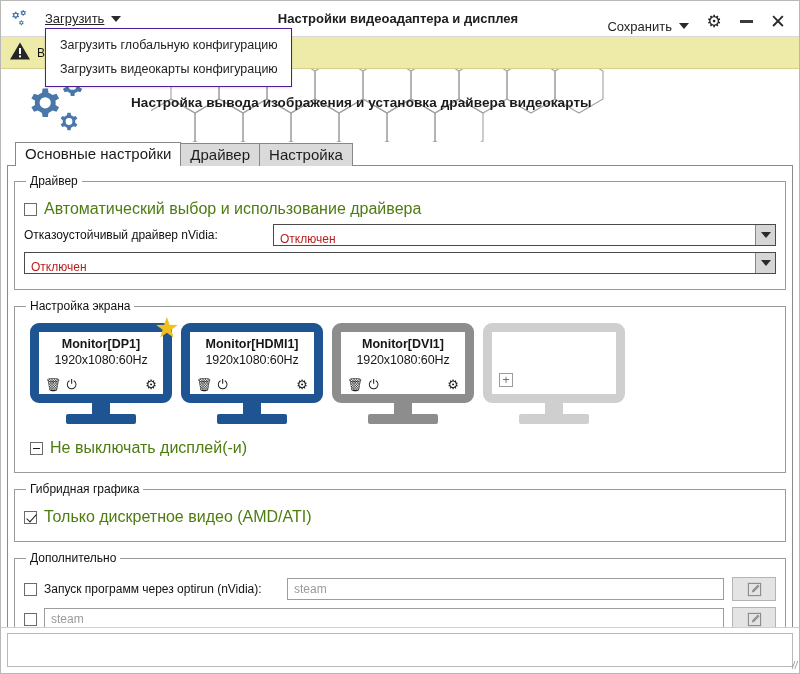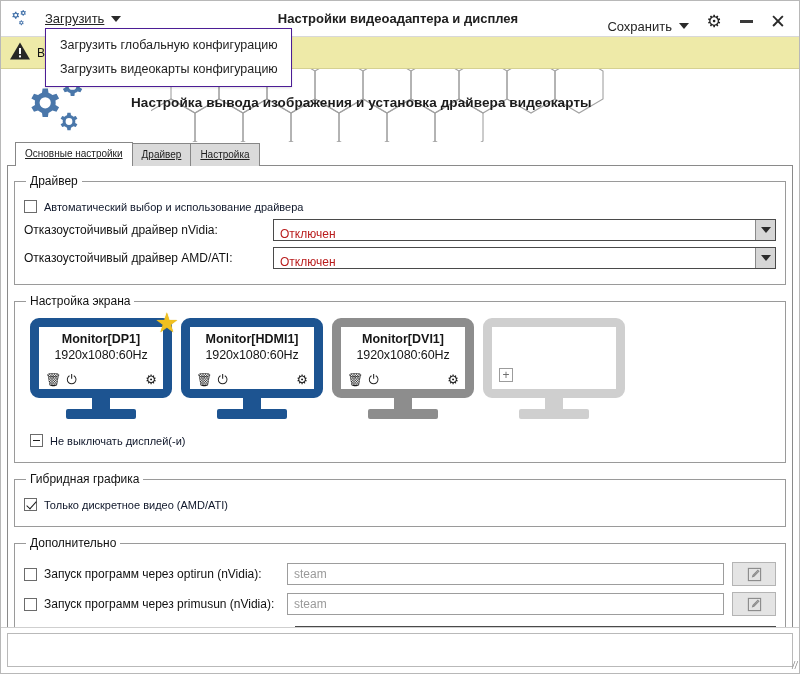--- a/index.html
+++ b/index.html
@@ -155,26 +155,25 @@
     margin-left: 14px;
     display: flex;
     align-items: flex-end;
     z-index: 4;
   }
   .tab {
     border: 1px solid #878787;
     border-bottom: none;
     background: #dadada;
     padding: 3px 9px 4px 9px;
-    font-size: 10px;
+    font-size: 15px;
     color: #1c1c1c;
     cursor: pointer;
     margin-right: -1px;
     line-height: 15px;
-    text-decoration: underline;
   }
   .tab.active {
     background: #ffffff;
     position: relative;
     z-index: 2;
     padding-bottom: 5px;
   }
 
   
   .pane {
@@ -233,21 +232,21 @@
     border-width: 0 1.6px 1.6px 0;
     transform: rotate(42deg);
   }
   .cbox.indeterminate::after {
     content: "";
     position: absolute;
     left: 2px; top: 5px;
     width: 7px; height: 0;
     border-top: 1.8px solid #1d1d1d;
   }
-  .cblabel { font-size: 11px; color: #0f172a; cursor: default; }
+  .cblabel { font-size: 16px; color: #4d7c0f; cursor: default; }
 
   
   .select {
     flex: 1 1 auto;
     height: 22px;
     border: 1px solid #4a4a4a;
     background: #ffffff;
     display: flex;
     align-items: center;
     position: relative;
@@ -526,21 +525,20 @@
         <span class="row-label fixed">Отказоустойчивый драйвер nVidia:</span>
         <div class="select">
           <span class="select-value">Отключен</span>
           <span class="select-arrow">
               <i class="arrow-dn"></i>
             </span>
         </div>
       </div>
 
       <div class="row">
-        <span class="row-label fixed">Отказоустойчивый драйвер AMD/ATI:</span>
         <div class="select">
           <span class="select-value">Отключен</span>
           <span class="select-arrow">
               <i class="arrow-dn"></i>
             </span>
         </div>
       </div>
     </fieldset>
 
     <fieldset class="group">
@@ -628,21 +626,20 @@
         <div class="iconbtn">
           <svg width="15" height="15" viewBox="0 0 16 16">
             <rect x="1.5" y="1.5" width="13" height="13" fill="none" stroke="#8a8a8a" stroke-width="1.2"></rect>
             <path d="M11.6 3.6l1 1-5.2 5.2-1.4.4.4-1.4z" fill="none" stroke="#8a8a8a" stroke-width="1.2"></path>
           </svg>
         </div>
       </div>
 
       <div class="row">
         <span class="cbox"></span>
-        <span class="row-label" style="width:243px;flex:0 0 243px;">Запуск программ через primusun (nVidia):</span>
         <div class="tinput">steam</div>
         <div class="iconbtn">
           <svg width="15" height="15" viewBox="0 0 16 16">
             <rect x="1.5" y="1.5" width="13" height="13" fill="none" stroke="#8a8a8a" stroke-width="1.2"></rect>
             <path d="M11.6 3.6l1 1-5.2 5.2-1.4.4.4-1.4z" fill="none" stroke="#8a8a8a" stroke-width="1.2"></path>
           </svg>
         </div>
       </div>
 
       <div class="row" style="margin-top:10px;">

